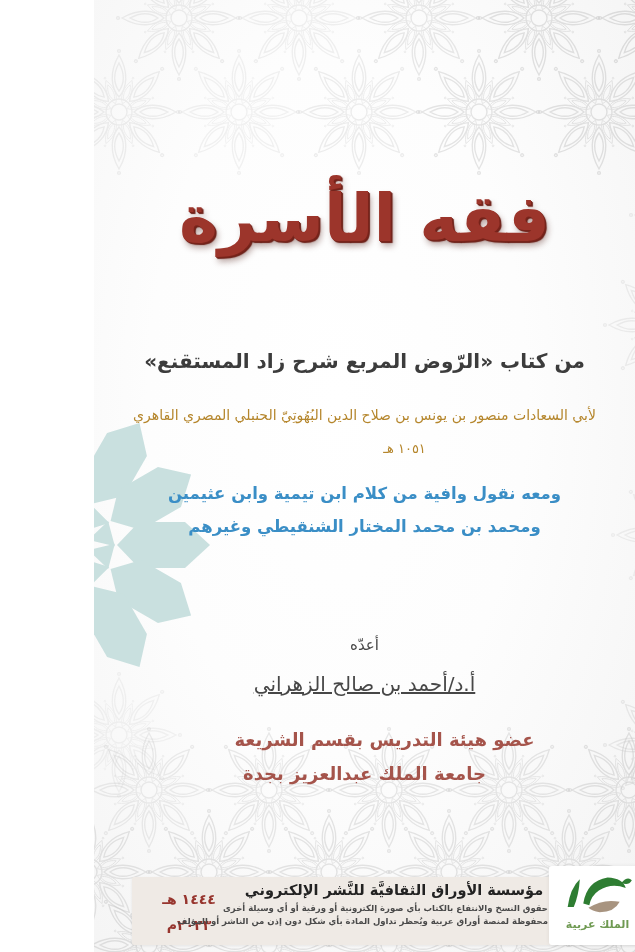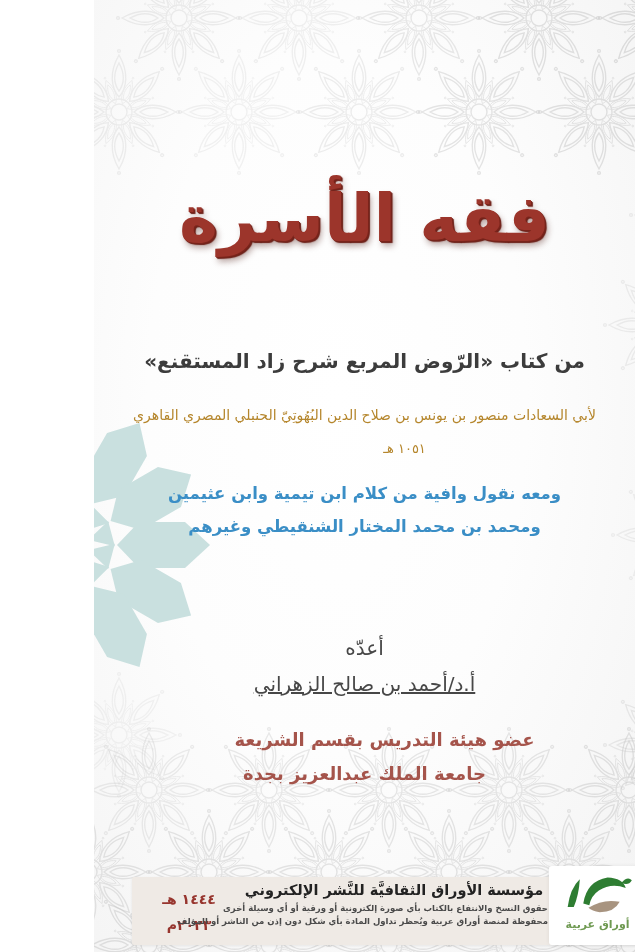--- a/index.html
+++ b/index.html
@@ -20,21 +20,21 @@
   .book-title{
     top:180px;margin:0;font-size:66px;font-weight:bold;color:#9c352b;
     text-shadow:1px 1px 0 #7a241b, 2px 2px 1px #6b1f17, 3px 5px 6px rgba(80,30,20,.38);
     letter-spacing:1px;
   }
   .subtitle{top:349px;font-size:20px;font-weight:bold;color:#3c3c3c;}
   .gold{color:#b5862c;font-weight:normal;}
   .author-line{top:407px;font-size:14px;}
   .death-year{top:441px;font-size:13px;margin-left:40px;}
   .features{top:477px;font-size:16.5px;font-weight:bold;color:#3a8ec6;line-height:33px;}
-  .prepared-label{top:636px;font-size:20px;color:#474747;}
+  .prepared-label{top:636px;font-size:15px;color:#474747;}
   .preparer-name{top:672px;font-size:20px;color:#474747;text-decoration:underline;}
   .brick{color:#a5544b;font-weight:bold;font-size:18px;}
   .preparer-title-1{top:729px;margin-left:20px;}
   .preparer-title-2{top:763px;text-align:center;}
 
   .footer-bar{
     position:absolute;left:38px;top:877px;width:524px;height:68px;
     background:#efeae5;border-radius:2px;box-shadow:0 1px 3px rgba(0,0,0,.08);
   }
   .dates{
@@ -202,16 +202,16 @@
     </div>
   </div>
 
   <div class="logo-box">
     <svg class="logo-mark" viewBox="0 0 90 50">
       <path d="M10,40 Q13,18 24,8 Q23,26 17,40 Z" fill="#2e7d32"></path>
       <path d="M28,36 Q32,10 56,6 Q74,7 77,18 Q60,12 46,21 Q37,27 35,38 Z" fill="#2e7d32"></path>
       <path d="M72,12 Q79,4 84,9 Q80,16 72,12 Z" fill="#2e7d32"></path>
       <path d="M34,41 Q51,30 70,34 Q64,46 47,46 Q38,45 34,41 Z" fill="#a89480"></path>
     </svg>
-    <div class="logo-text">أوراق عربية</div>
+    <div class="logo-text">الملك عربية</div>
   </div>
 
 </div>
 
 </body></html>

